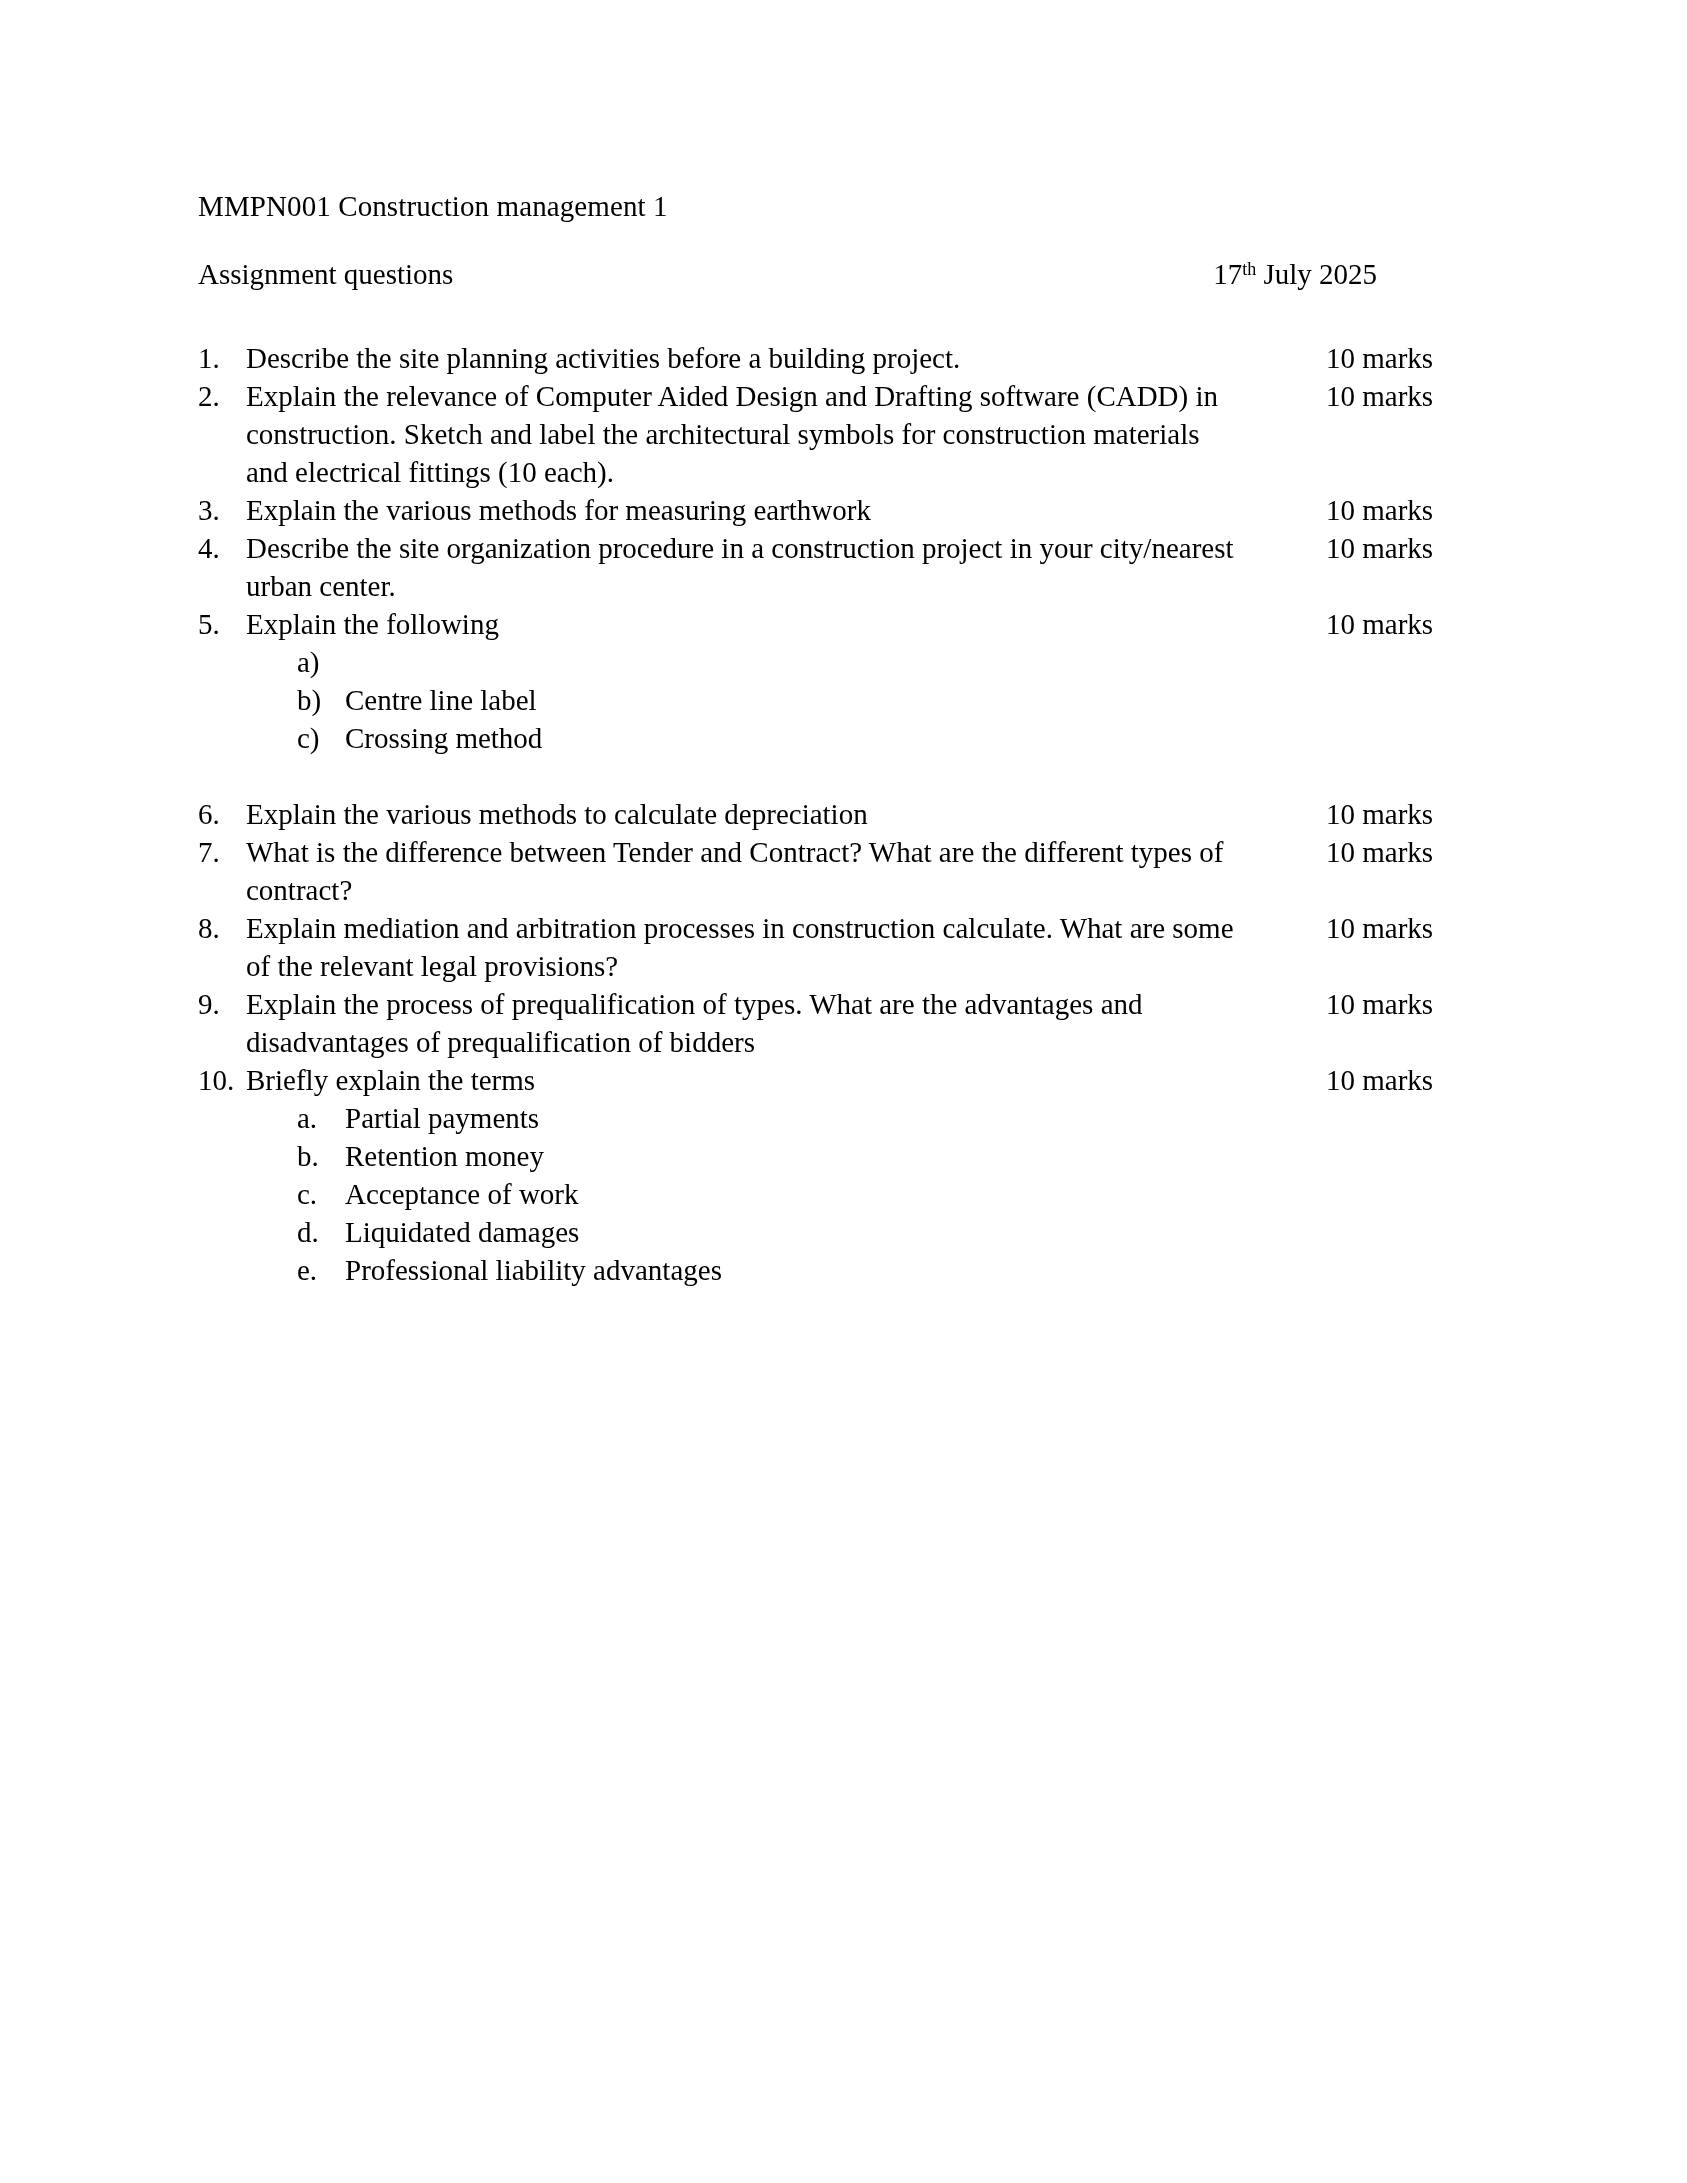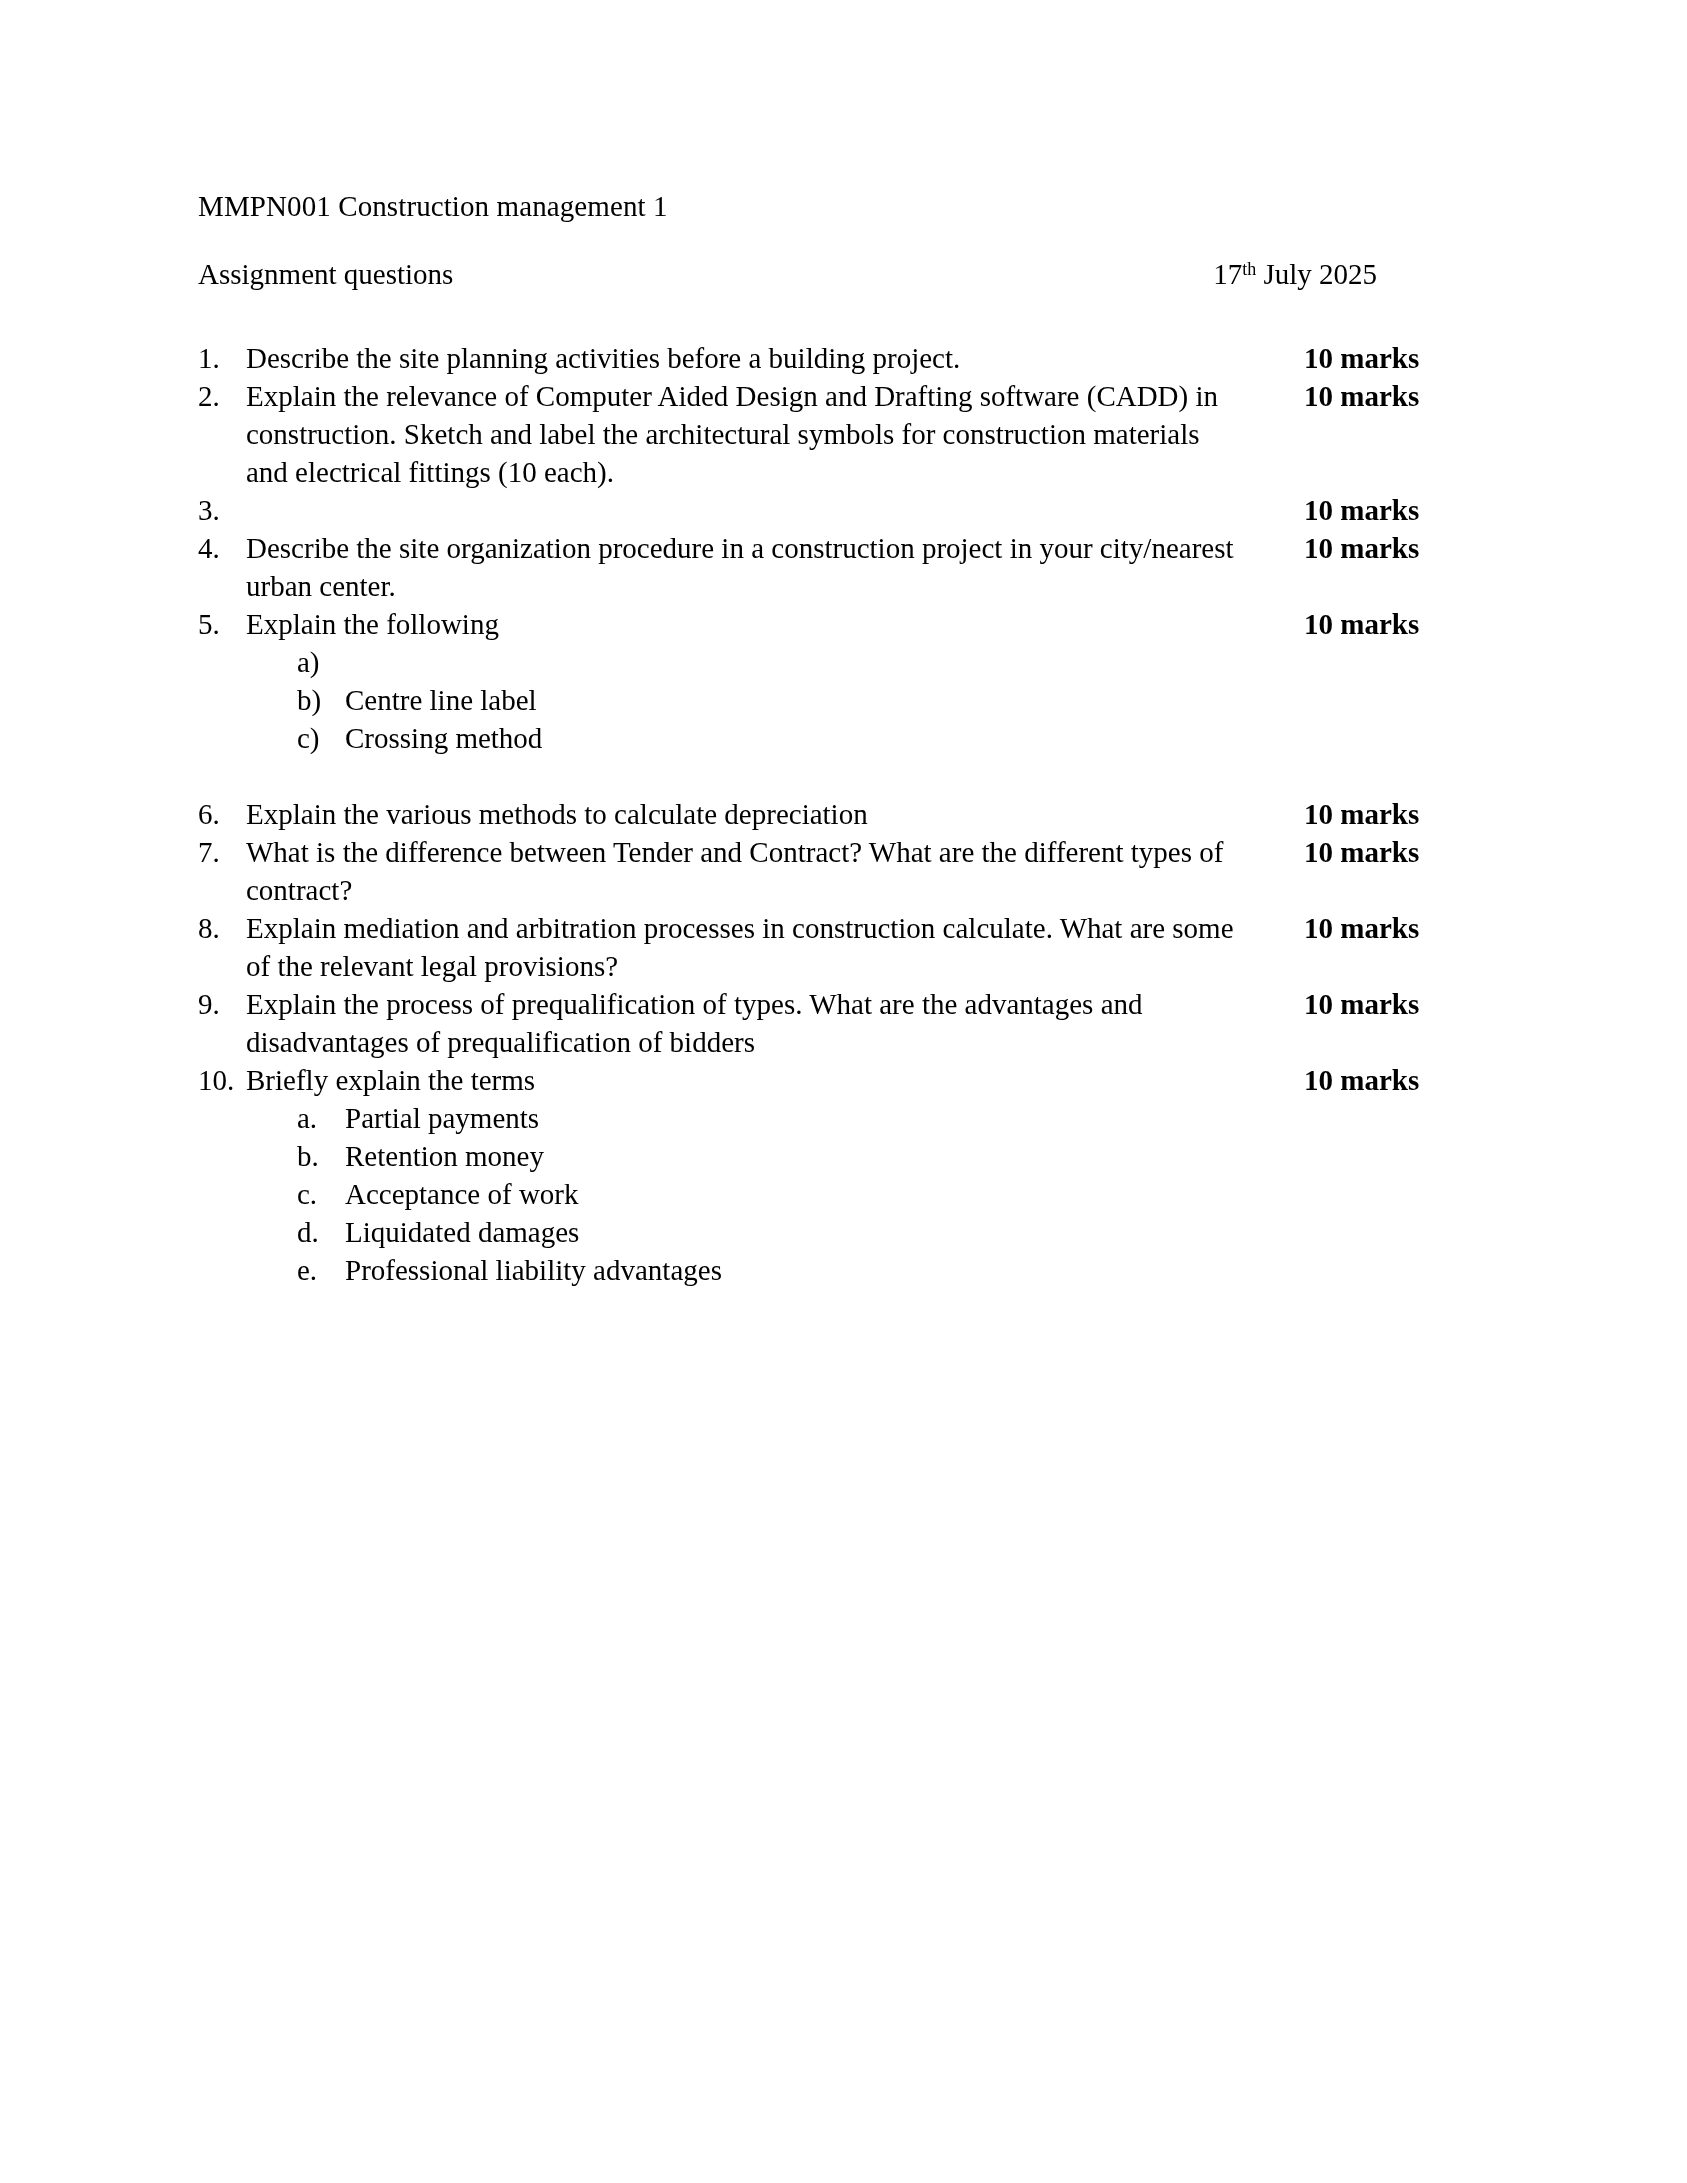--- a/index.html
+++ b/index.html
@@ -73,24 +73,24 @@
     line-height: 38px;
     text-align: left;
   }
   .q-text {
     font-size: 29px;
     line-height: 38px;
     max-width: 990px;
   }
   .q-marks {
     flex: 0 0 auto;
-    margin-left: 21px;
-    font-size: 29px;
-    line-height: 38px;
-    font-weight: bold;
+    margin-left: 43px;
+    font-size: 29px;
+    line-height: 38px;
+    font-weight: normal;
     white-space: nowrap;
   }
 
   
   .subs {
     margin: 0;
   }
   .sub-row {
     display: flex;
     align-items: flex-start;
@@ -136,20 +136,21 @@
         <div class="q-row">
           <div class="q-body">
             <div class="q-num">2.</div>
             <div class="q-text">Explain the relevance of Computer Aided Design and Drafting software (CADD) in construction. Sketch and label the architectural symbols for construction materials and electrical fittings (10 each).</div>
           </div>
           <div class="q-marks">10 marks</div>
         </div>
         <div class="q-row">
           <div class="q-body">
             <div class="q-num">3.</div>
+            <div class="q-text">Explain the various methods for measuring earthwork</div>
           </div>
           <div class="q-marks">10 marks</div>
         </div>
         <div class="q-row">
           <div class="q-body">
             <div class="q-num">4.</div>
             <div class="q-text">Describe the site organization procedure in a construction project in your city/nearest urban center.</div>
           </div>
           <div class="q-marks">10 marks</div>
         </div>

